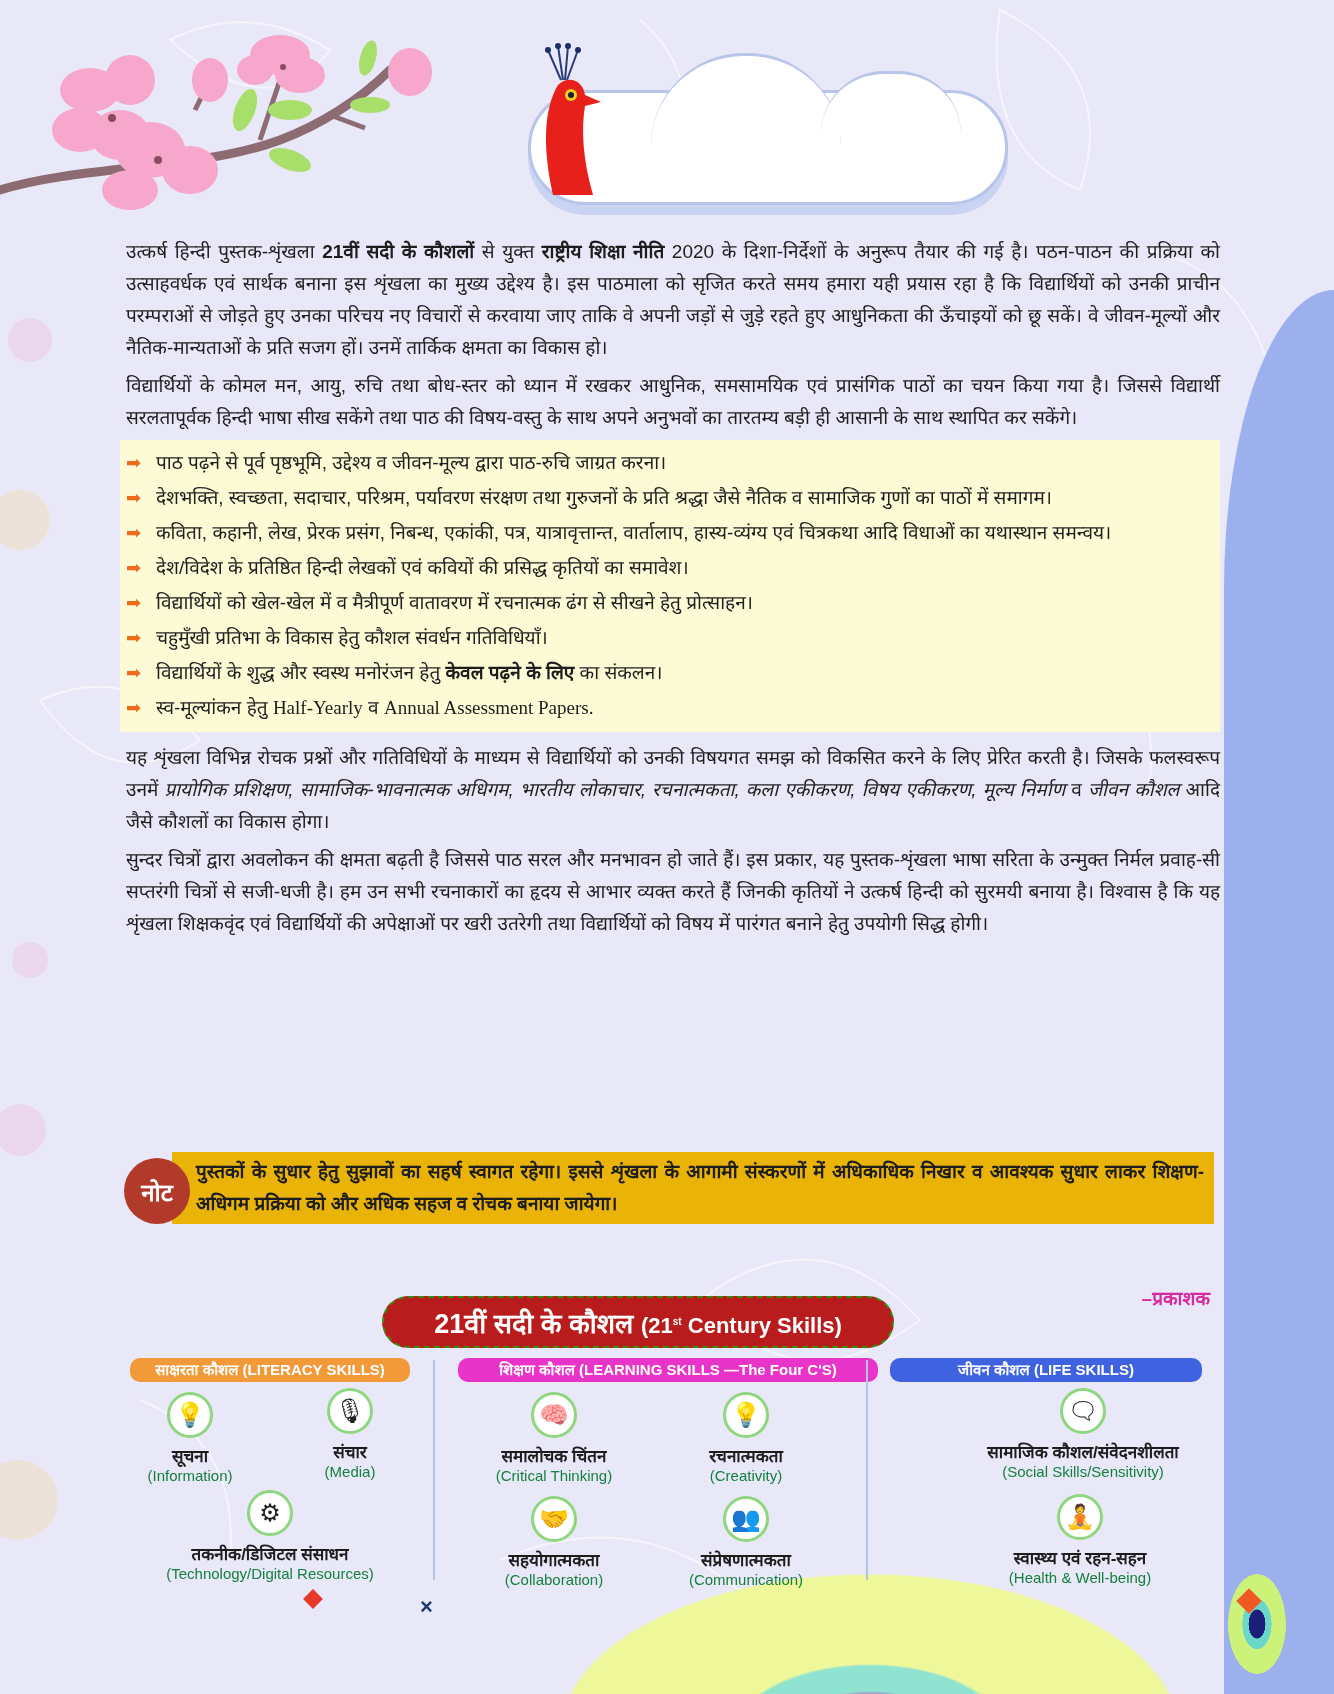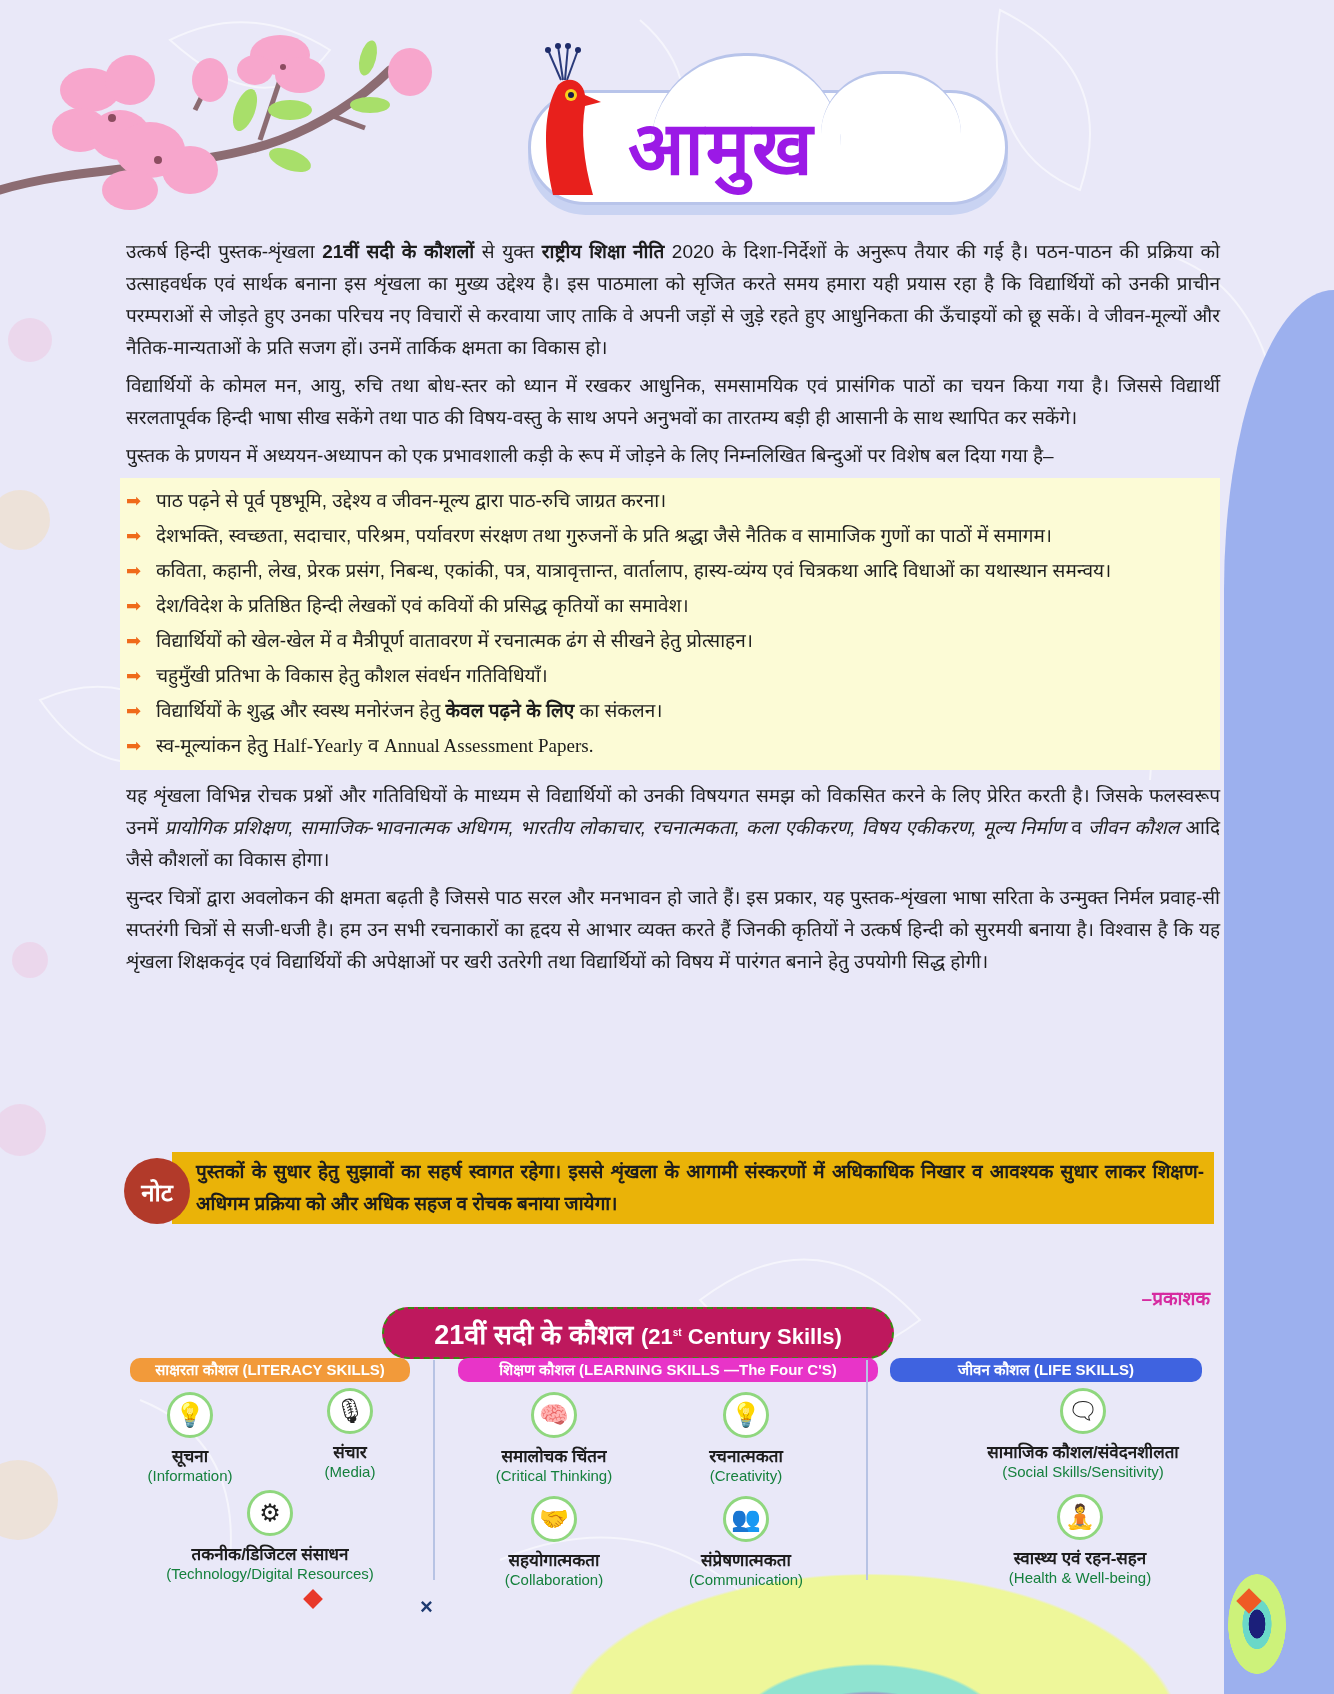--- a/index.html
+++ b/index.html
@@ -78,22 +78,22 @@
     position: absolute; left: 48px; top: 0; right: 0; height: 72px;
     background: #eab308; padding: 4px 10px 0 24px;
     font-size: 19px; line-height: 32px; font-weight: bold; text-align: justify; color: #1d1d1d;
   }
   .publisher {
     position: absolute; right: 124px; top: 1285px; color: #d62ba0; font-weight: bold; font-size: 19px;
   }
   
   .skills-title {
     position: absolute; left: 382px; top: 1296px; width: 512px; height: 52px;
-    background: #be185d; border: 2px dashed #3a8a10; border-radius: 26px;
-    color: #fff; font-weight: bold; font-size: 27px; text-align: center; line-height: 48px; margin-top: 11px;
+    background: #b91c1c; border: 2px dashed #3a8a10; border-radius: 26px;
+    color: #fff; font-weight: bold; font-size: 27px; text-align: center; line-height: 48px;
   }
   .skills-title sup { font-size: 10px; }
   .skills-title .en { font-size: 22px; }
   .cat-header {
     position: absolute; top: 1358px; height: 24px; color: #fff; font-size: 15px;
     line-height: 24px; text-align: center; font-weight: bold; border-radius: 10px;
   }
   .divider { position: absolute; top: 1360px; width: 2px; height: 220px; background: #b7c3e4; }
   .skill { position: absolute; text-align: center; width: 220px; }
   .skill .ico {
@@ -185,27 +185,25 @@
     <g fill="#1e2c6a">
         <circle cx="35" cy="10" r="3"></circle>
         <circle cx="45" cy="6" r="3"></circle>
         <circle cx="55" cy="6" r="3"></circle>
         <circle cx="65" cy="10" r="3"></circle>
       </g>
     <path d="M40 155 C30 110 30 70 45 45 C55 35 70 40 72 55 L88 62 L72 66 C68 90 70 120 80 155 Z" fill="#e8201c"></path>
     <circle cx="58" cy="55" r="6" fill="#f7d01c"></circle>
       <circle cx="58" cy="55" r="3" fill="#1a1a4a"></circle>
   </svg>
-  <div class="title-text">आमुख</div>
 </div>
 
 <div class="content">
   <p class="para"><span>उत्कर्ष हिन्दी पुस्तक-शृंखला </span><b>21वीं सदी के कौशलों</b><span> से युक्त </span><b>राष्ट्रीय शिक्षा नीति</b><span> 2020 के दिशा-निर्देशों के अनुरूप तैयार की गई है। पठन-पाठन की प्रक्रिया को उत्साहवर्धक एवं सार्थक बनाना इस शृंखला का मुख्य उद्देश्य है। इस पाठमाला को सृजित करते समय हमारा यही प्रयास रहा है कि विद्यार्थियों को उनकी प्राचीन परम्पराओं से जोड़ते हुए उनका परिचय नए विचारों से करवाया जाए ताकि वे अपनी जड़ों से जुड़े रहते हुए आधुनिकता की ऊँचाइयों को छू सकें। वे जीवन-मूल्यों और नैतिक-मान्यताओं के प्रति सजग हों। उनमें तार्किक क्षमता का विकास हो।</span></p>
   <p class="para">विद्यार्थियों के कोमल मन, आयु, रुचि तथा बोध-स्तर को ध्यान में रखकर आधुनिक, समसामयिक एवं प्रासंगिक पाठों का चयन किया गया है। जिससे विद्यार्थी सरलतापूर्वक हिन्दी भाषा सीख सकेंगे तथा पाठ की विषय-वस्तु के साथ अपने अनुभवों का तारतम्य बड़ी ही आसानी के साथ स्थापित कर सकेंगे।</p>
-  <p class="para">पुस्तक के प्रणयन में अध्ययन-अध्यापन को एक प्रभावशाली कड़ी के रूप में जोड़ने के लिए निम्नलिखित बिन्दुओं पर विशेष बल दिया गया है–</p>
 
   <div class="bullets">
     <div class="bullet">
         <span class="arrow">➡</span>
         <span class="btext">पाठ पढ़ने से पूर्व पृष्ठभूमि, उद्देश्य व जीवन-मूल्य द्वारा पाठ-रुचि जाग्रत करना।</span>
       </div>
     <div class="bullet">
         <span class="arrow">➡</span>
         <span class="btext">देशभक्ति, स्वच्छता, सदाचार, परिश्रम, पर्यावरण संरक्षण तथा गुरुजनों के प्रति श्रद्धा जैसे नैतिक व सामाजिक गुणों का पाठों में समागम।</span>
       </div>

